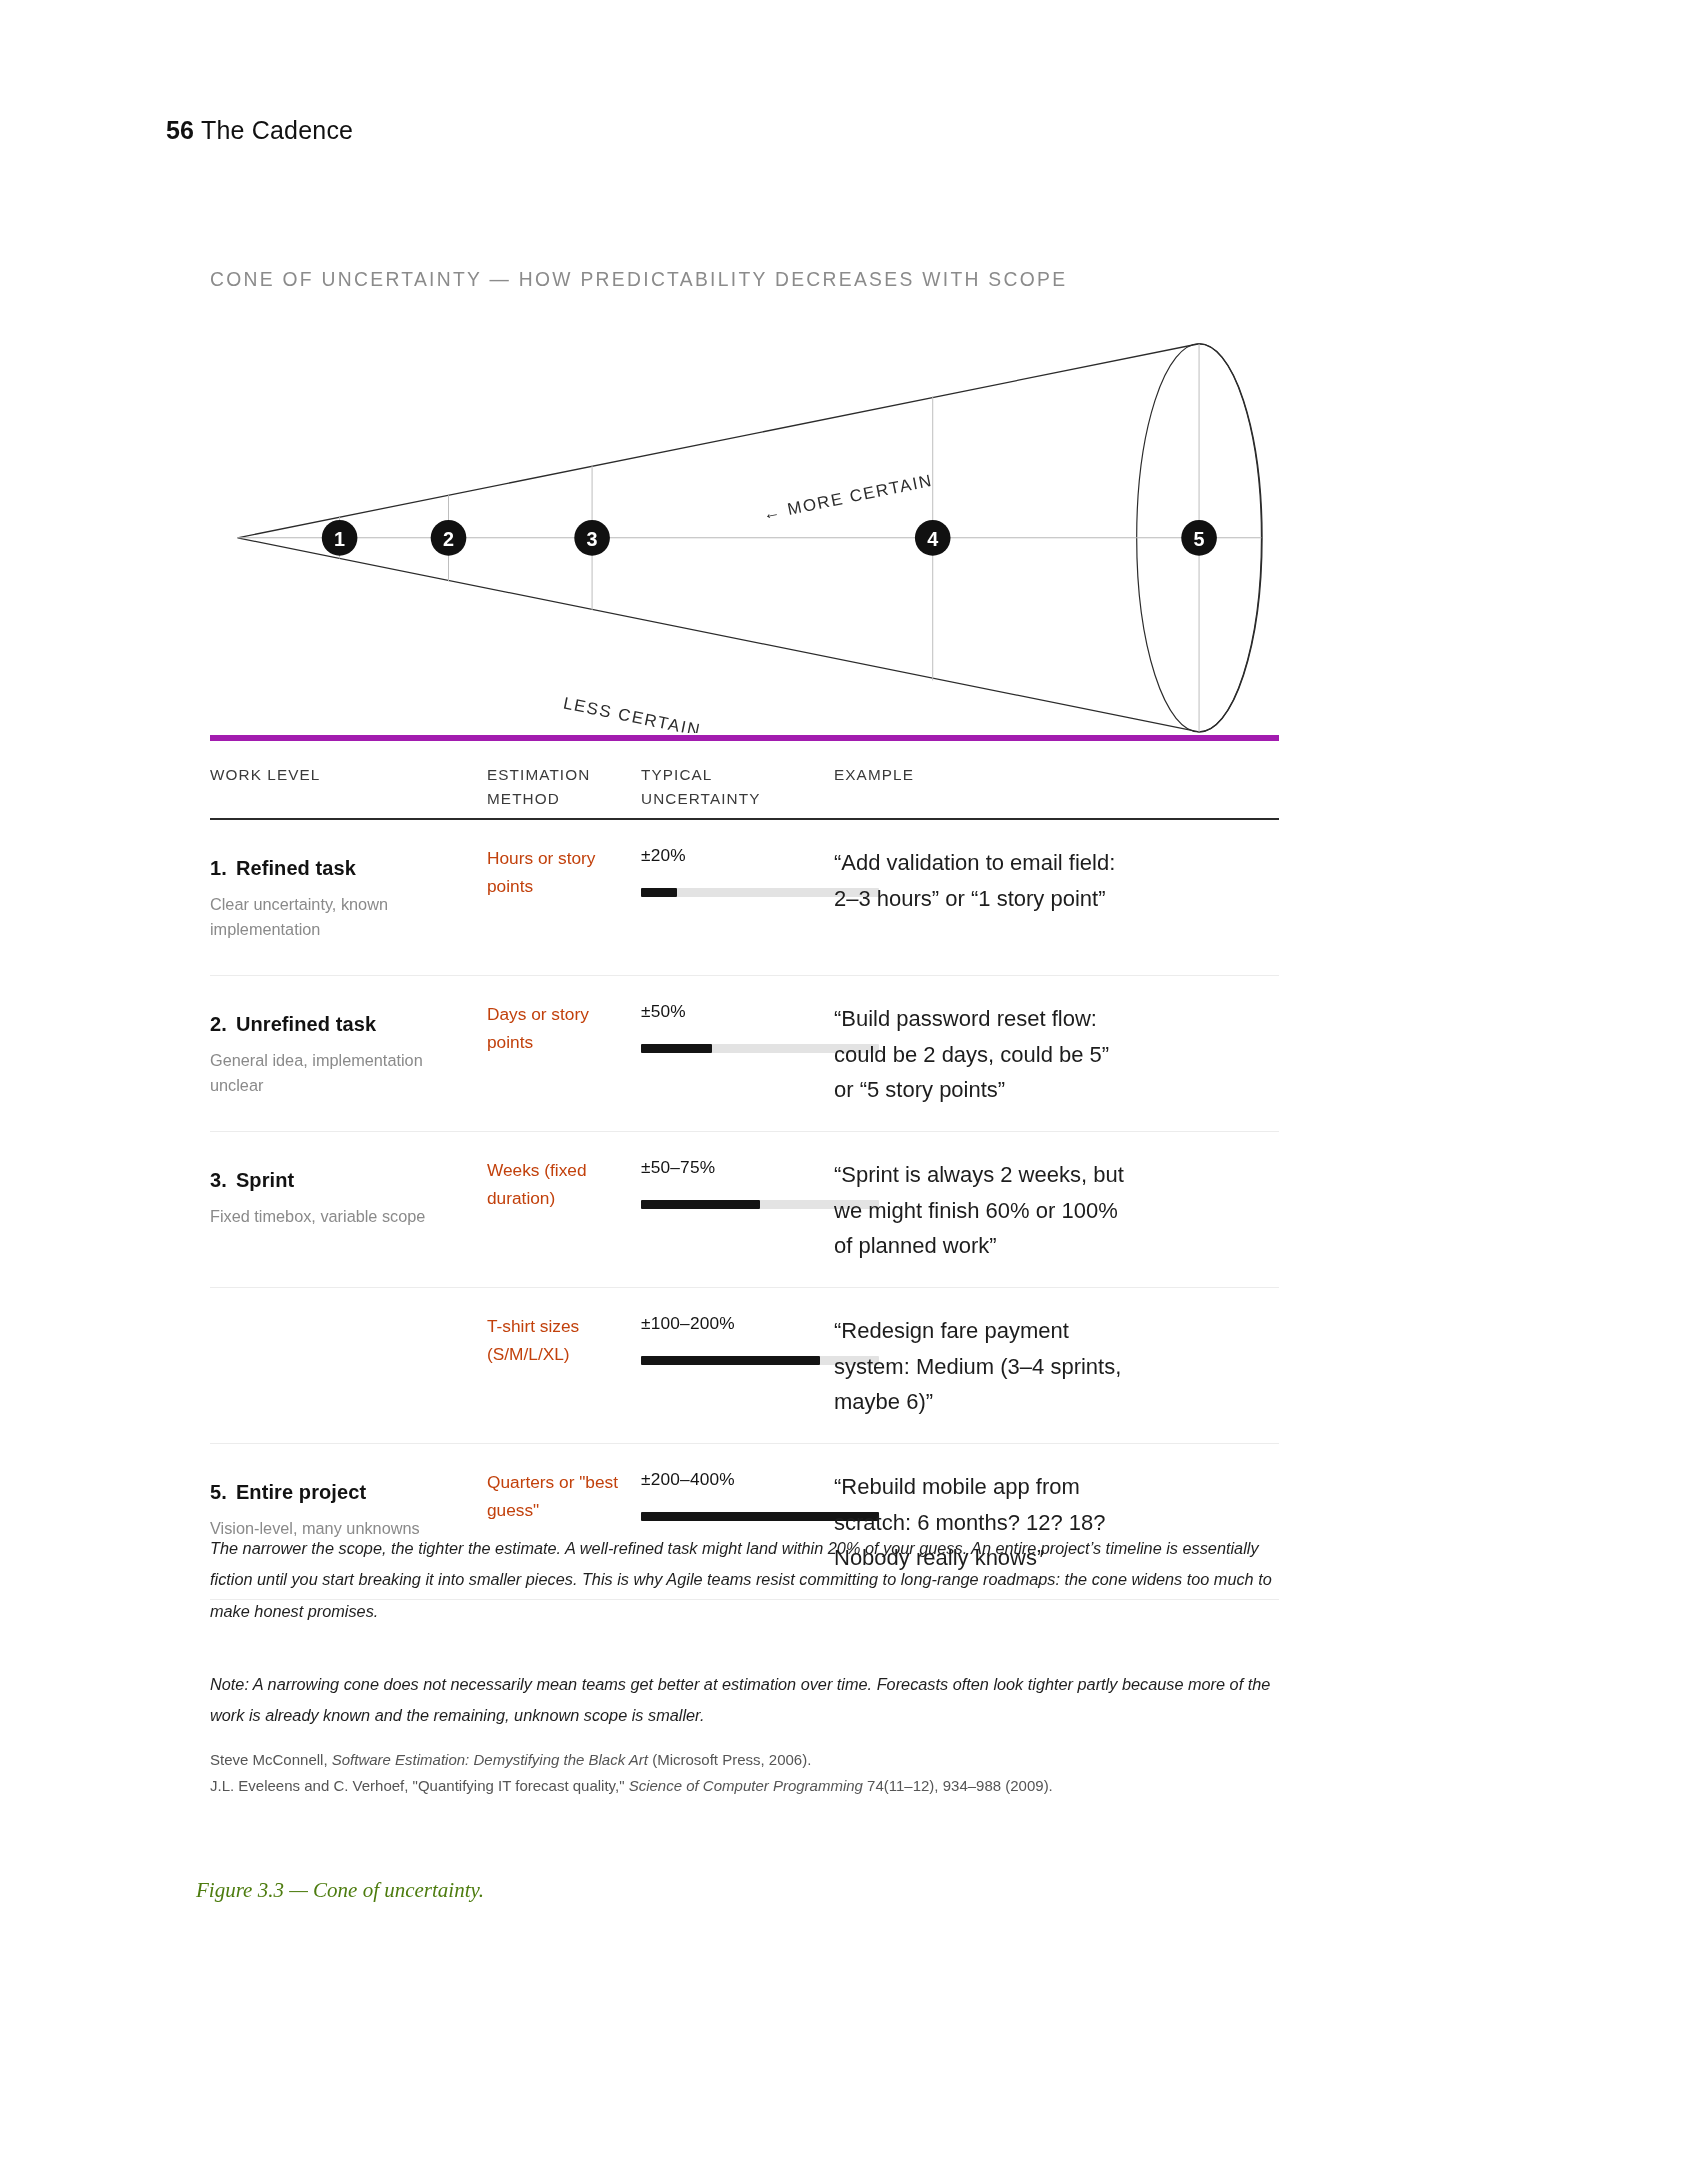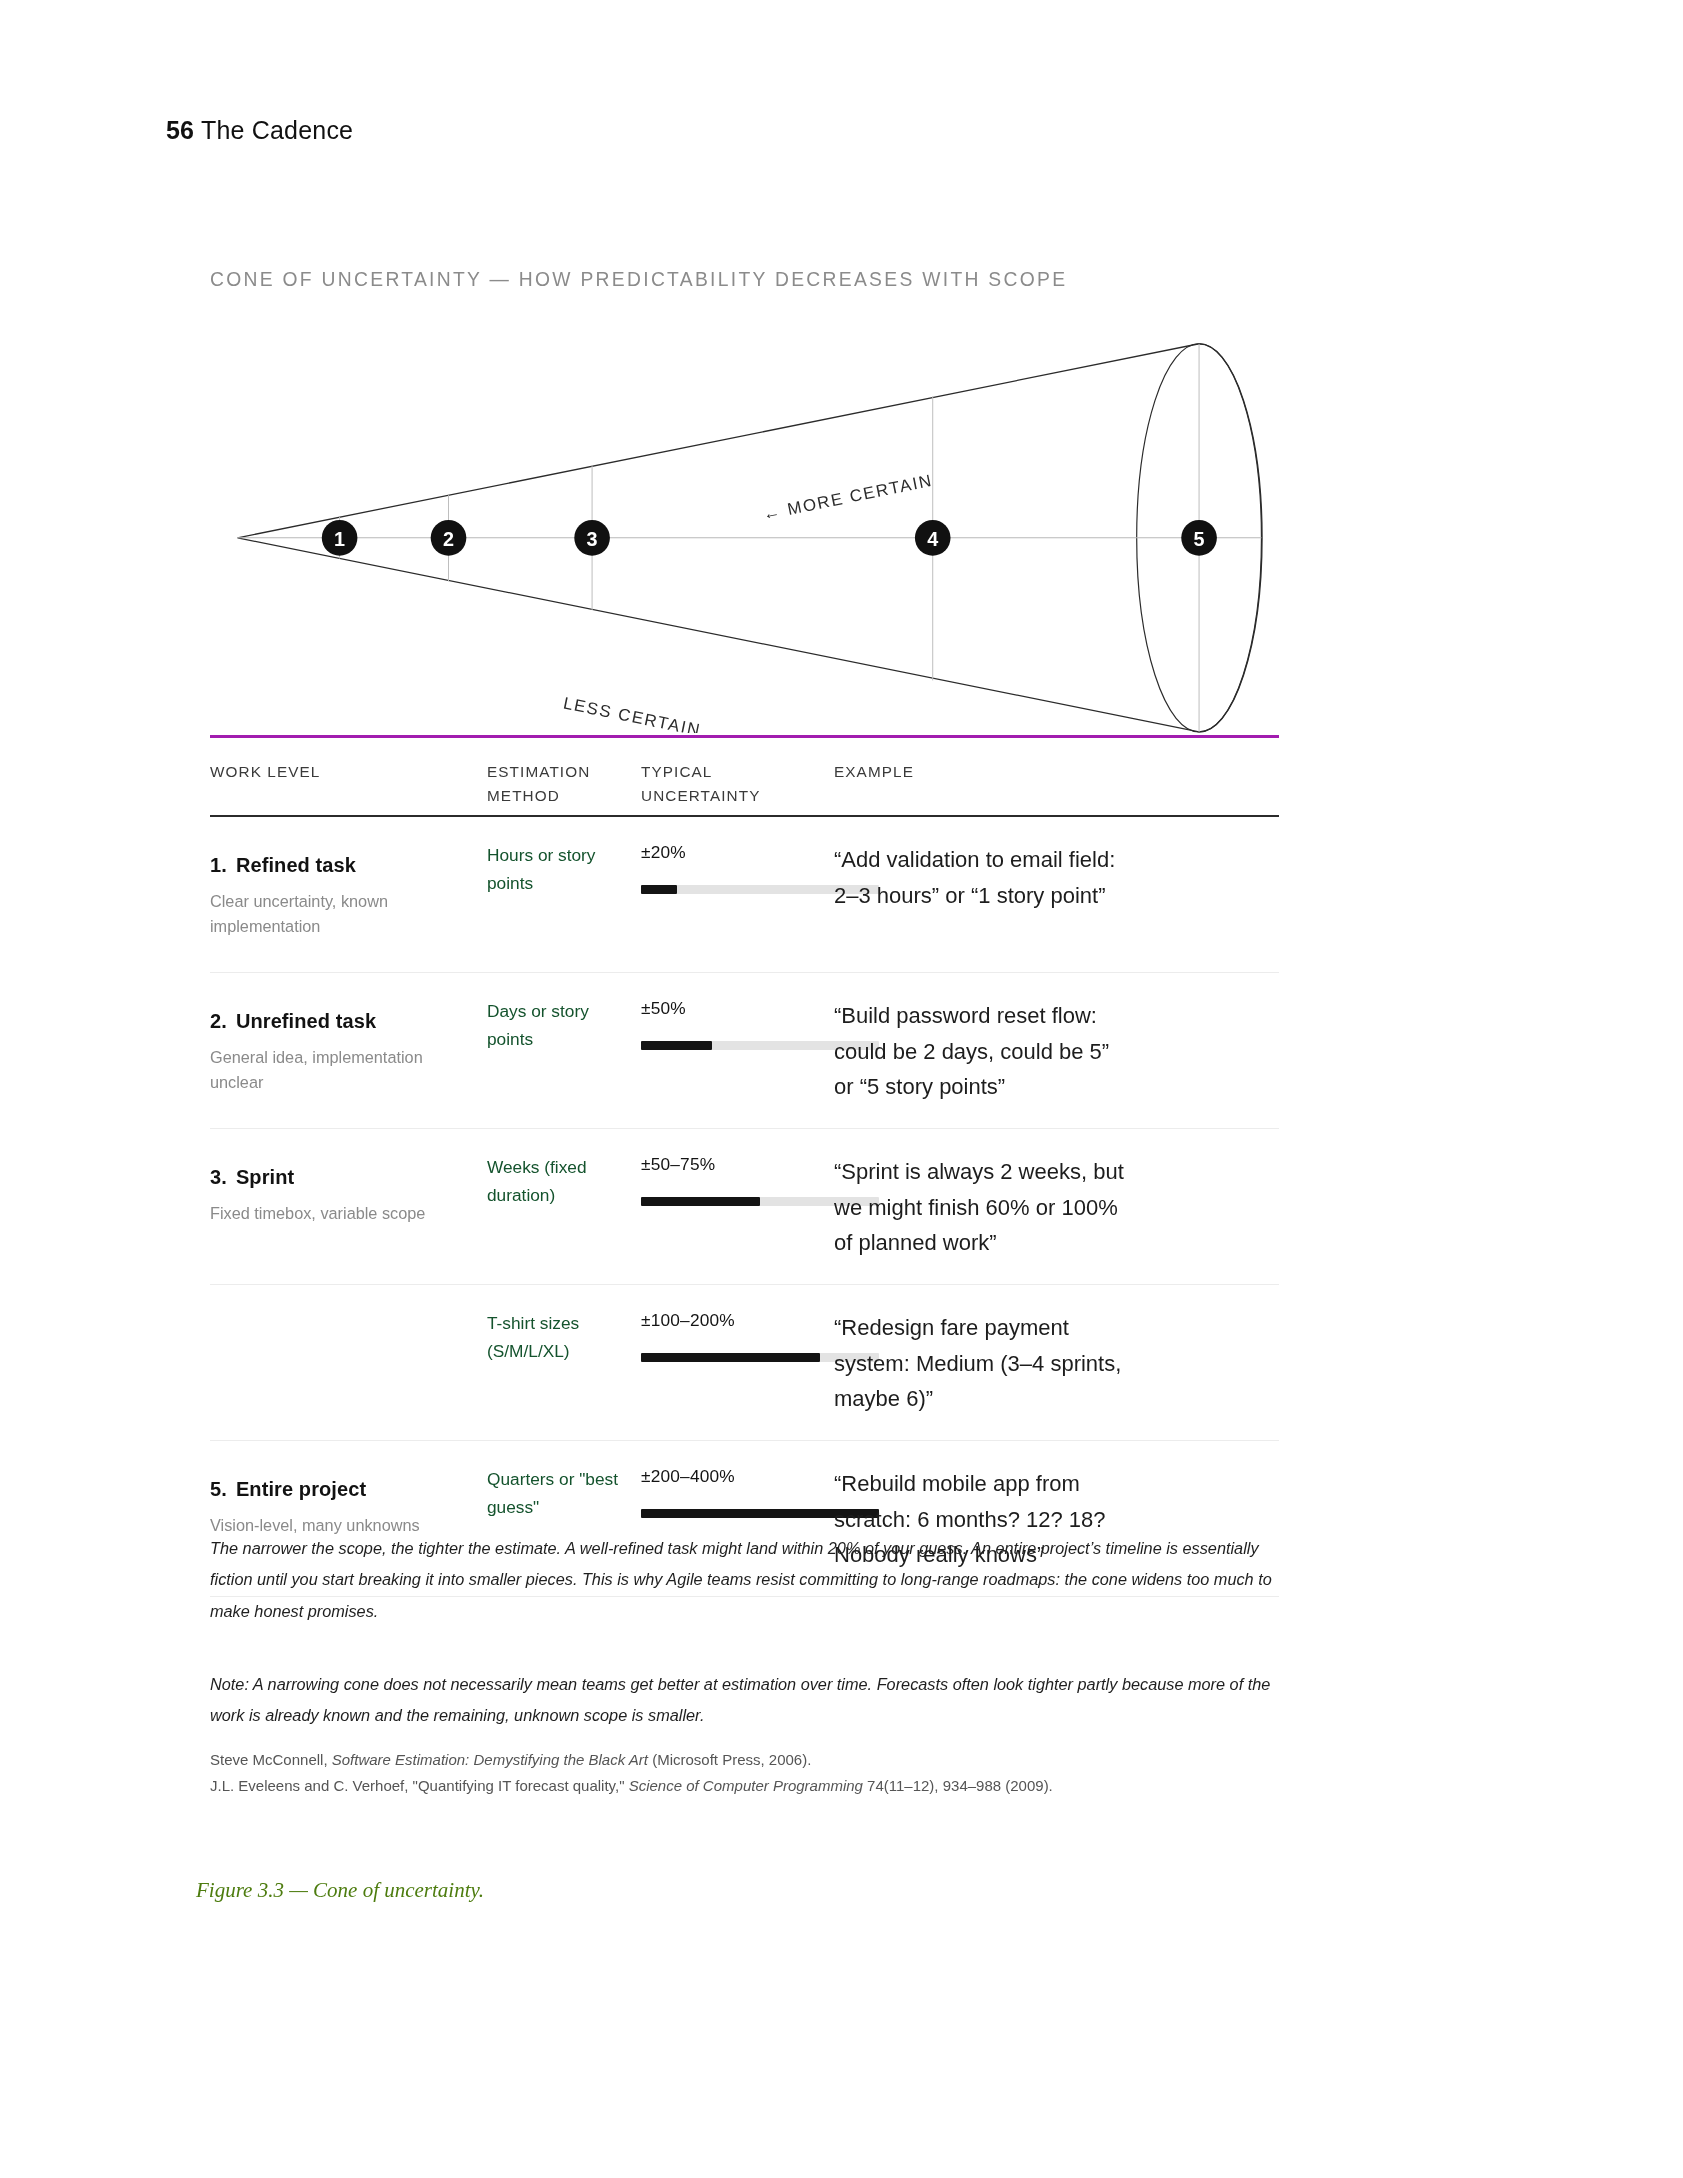--- a/index.html
+++ b/index.html
@@ -76,21 +76,21 @@
   
   .table {
     position: absolute;
     left: 210px;
     top: 735px;
     width: 1069px;
   }
   .thead {
     position: relative;
     height: 77px;
-    border-top: 3px solid #a21caf;
+    border-top: 6px solid #a21caf;
   }
   .th {
     position: absolute;
     top: 22px;
     font-size: 15.3px;
     letter-spacing: 1.1px;
     color: #3a3a3a;
     line-height: 1.55;
   }
   .col-a { left: 0px;   width: 168px; }
@@ -132,21 +132,21 @@
   .lvl-title .num { margin-right: 9px; }
   .lvl-sub {
     margin-top: 12px;
     font-size: 16.3px;
     line-height: 1.55;
     color: #8a8a8a;
   }
   .method {
     font-size: 17.3px;
     line-height: 1.6;
-    color: #14532d;
+    color: #c2410c;
   }
   .unc-val {
     font-size: 17.3px;
     color: #141414;
     letter-spacing: 0.2px;
   }
   .bar-track {
     margin-top: 22px;
     width: 238px;
     height: 9px;

